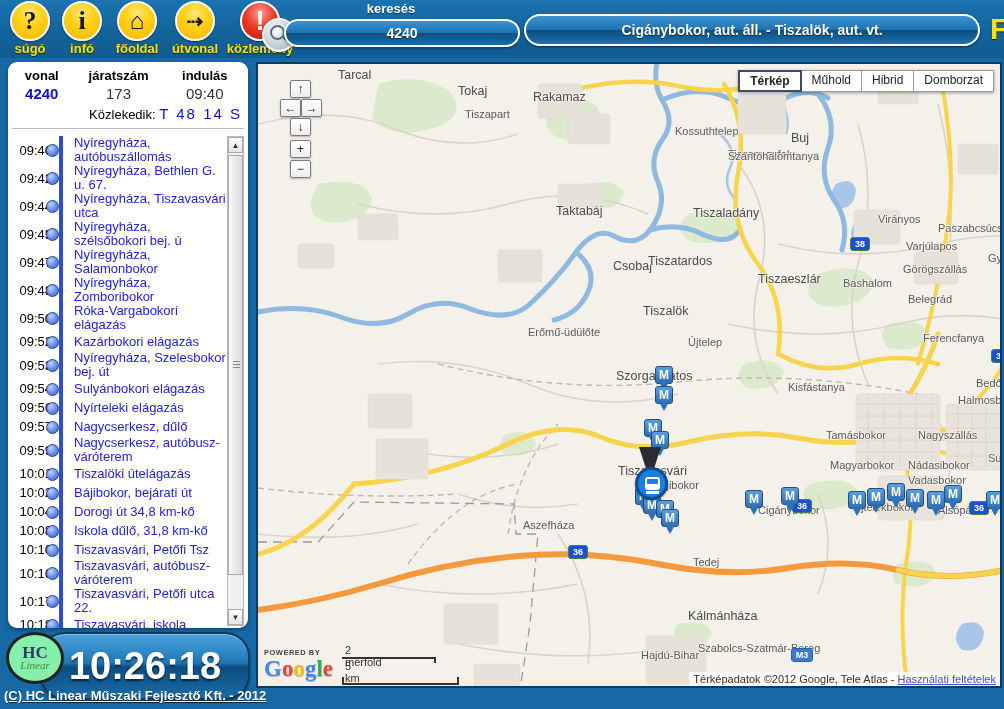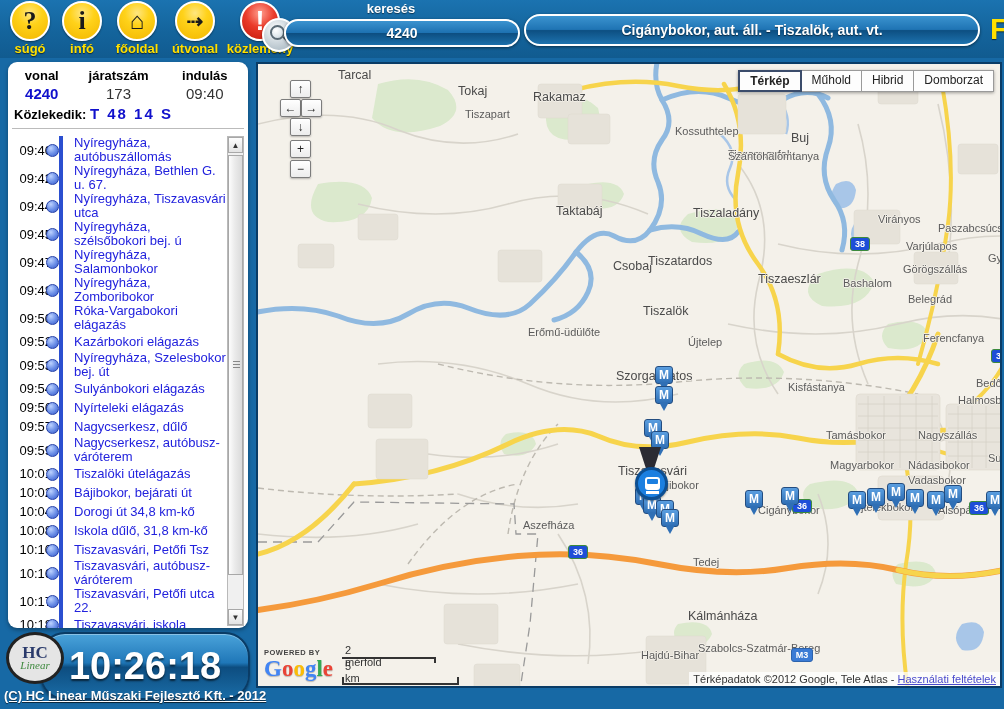--- a/index.html
+++ b/index.html
@@ -107,21 +107,21 @@
     overflow:hidden;
   }
   .sb-head { padding:6px 6px 2px 6px; }
   .sb-head table { width:100%; border-collapse:collapse; }
   .sb-head th {
     font-size:13px; font-weight:bold; color:#000; padding:0 0 2px 0;
   }
   .sb-head td { text-align:center; font-size:15px; color:#333; padding:0; }
   .sb-head td.vonal { color:#1010cc; font-weight:bold; font-size:15px; }
   .kozl {
-    text-align:left; font-size:13px; font-weight:bold; color:#000;
+    text-align:right; font-size:13px; font-weight:normal; color:#000;
     padding:3px 0 4px 0;
   }
   .kozl .days { color:#1010cc; font-size:15px; letter-spacing:2px; }
   .sb-divider { height:1px; background:#bbb; margin:0 4px; }
 
   .stoplist {
     position:absolute; left:0; top:74px; width:240px; height:492px;
     overflow:hidden;
   }
   .stopscroll { position:relative; width:222px; }
@@ -170,21 +170,21 @@
   }
   .vs-grip {
     position:absolute; left:4px; top:50%; margin-top:-4px; width:7px; height:7px;
   }
   .vs-grip i { display:block; height:1px; background:#888; margin-bottom:2px; }
 
   
   .clockbar { position:absolute; left:0; top:630px; width:256px; height:55px; }
   .hclogo {
     position:absolute; left:6px; top:2px; width:58px; height:52px; border-radius:50%;
-    background:#e5e5e5; border:3px solid #222;
+    background:#86efac; border:3px solid #222;
     display:flex; flex-direction:column; align-items:center; justify-content:center;
   }
   .hclogo .hc {
     font-size:17px; font-weight:bold; color:#2a3a6b; line-height:15px;
     font-family:"Liberation Serif", serif;
   }
   .hclogo .lin {
     font-size:11px; color:#3f8a3f; font-style:italic; line-height:11px;
     font-family:"Liberation Serif", serif;
   }

